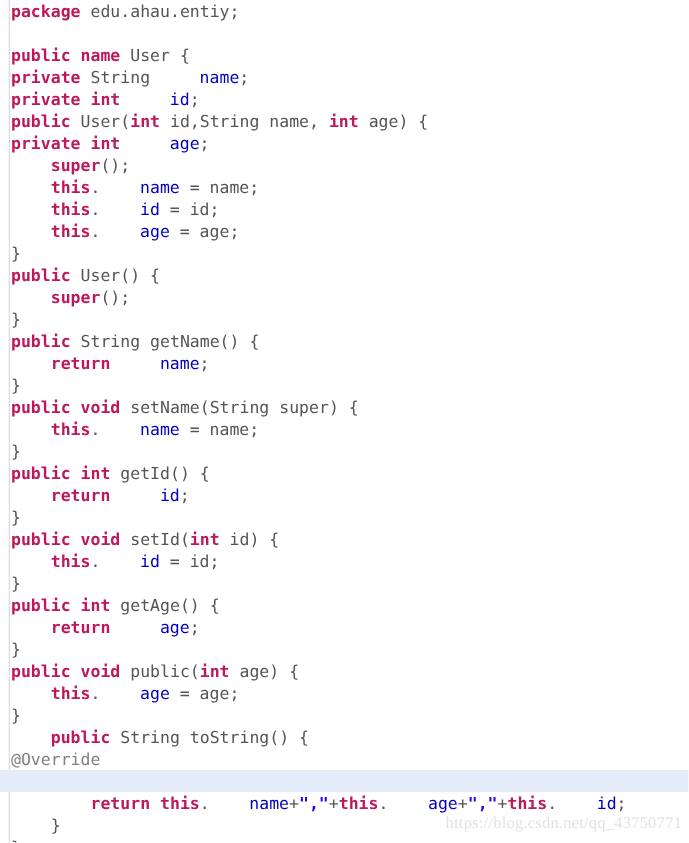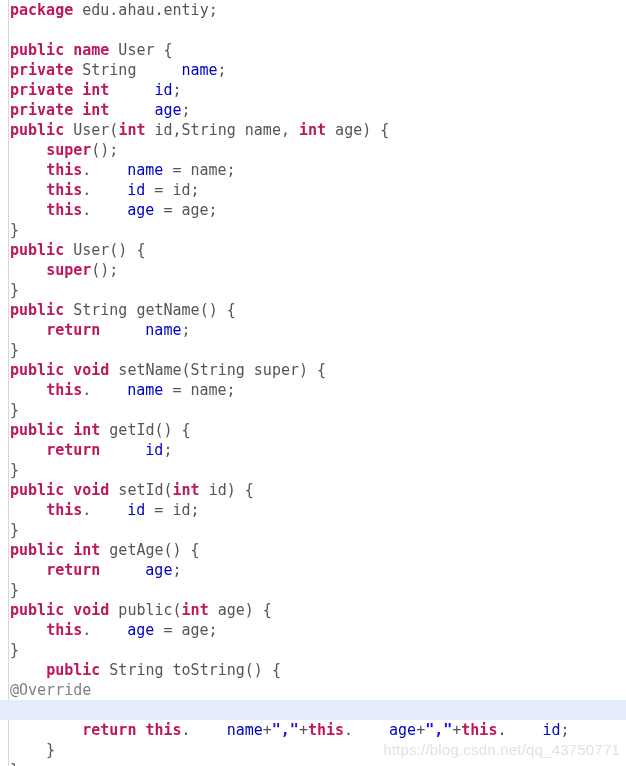--- a/index.html
+++ b/index.html
@@ -55,43 +55,43 @@
   .kw   { color: #be185d; font-weight: bold; margin-top: 47px; }
   .fld  { color: #0000c0; padding-left: 36px; }
   .str  { color: #2a00ff; font-weight: bold; }
   .ann  { color: #808080; }
   .pln  { color: #555555; }
 
   #watermark {
     position: absolute;
     right: 6px;
     top: 741px;
-    font-family: Liberation Sans, sans-serif;
+    font-family: Liberation Serif, serif;
     font-size: 15px;
     color: #e2e2e2;
     letter-spacing: 0.2px;
     white-space: nowrap;
     pointer-events: none;
   }
 </style>
 </head>
 <body>
 
 <div id="editor">
 
   <div id="gutter"></div>
 
   <div id="code-area">
       <div class="code-line"><span class="kw">package</span><span class="pln"> edu.ahau.entiy;</span></div>
       <div class="code-line">&nbsp;</div>
       <div class="code-line"><span class="kw">public</span><span class="pln"> </span><span class="kw">name</span><span class="pln"> User {</span></div>
       <div class="code-line"><span class="kw">private</span><span class="pln"> String </span><span class="fld">name</span><span class="pln">;</span></div>
       <div class="code-line"><span class="kw">private</span><span class="pln"> </span><span class="kw">int</span><span class="pln"> </span><span class="fld">id</span><span class="pln">;</span></div>
+      <div class="code-line"><span class="kw">public</span><span class="pln"> User(</span><span class="kw">int</span><span class="pln"> id,String name, </span><span class="kw">int</span><span class="pln"> age) {</span></div>
       <div class="code-line"><span class="kw">private</span><span class="pln"> </span><span class="kw">int</span><span class="pln"> </span><span class="fld">age</span><span class="pln">;</span></div>
-      <div class="code-line"><span class="kw">public</span><span class="pln"> User(</span><span class="kw">int</span><span class="pln"> id,String name, </span><span class="kw">int</span><span class="pln"> age) {</span></div>
       <div class="code-line"><span class="pln">    </span><span class="kw">super</span><span class="pln">();</span></div>
       <div class="code-line"><span class="pln">    </span><span class="kw">this</span><span class="pln">.</span><span class="fld">name</span><span class="pln"> = name;</span></div>
       <div class="code-line"><span class="pln">    </span><span class="kw">this</span><span class="pln">.</span><span class="fld">id</span><span class="pln"> = id;</span></div>
       <div class="code-line"><span class="pln">    </span><span class="kw">this</span><span class="pln">.</span><span class="fld">age</span><span class="pln"> = age;</span></div>
       <div class="code-line"><span class="pln">}</span></div>
       <div class="code-line"><span class="kw">public</span><span class="pln"> User() {</span></div>
       <div class="code-line"><span class="pln">    </span><span class="kw">super</span><span class="pln">();</span></div>
       <div class="code-line"><span class="pln">}</span></div>
       <div class="code-line"><span class="kw">public</span><span class="pln"> String getName() {</span></div>
       <div class="code-line"><span class="pln">    </span><span class="kw">return</span><span class="pln"> </span><span class="fld">name</span><span class="pln">;</span></div>

